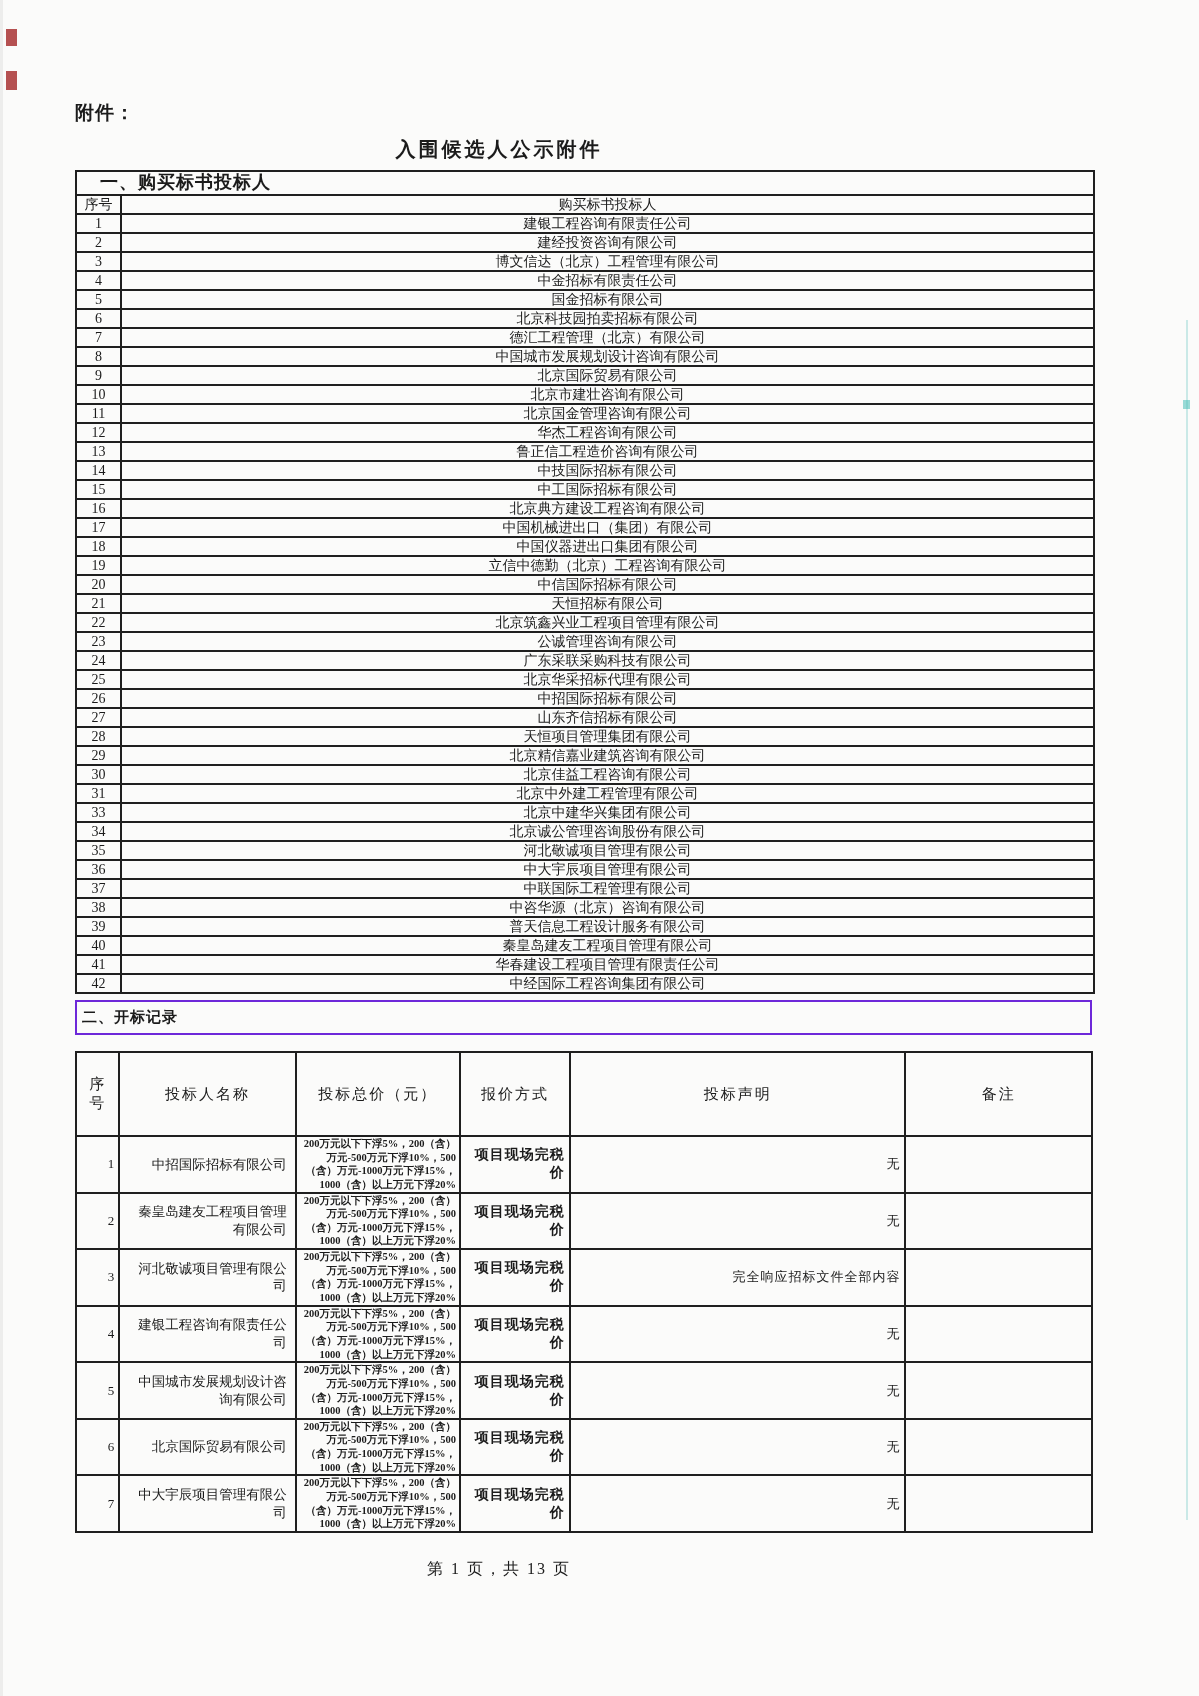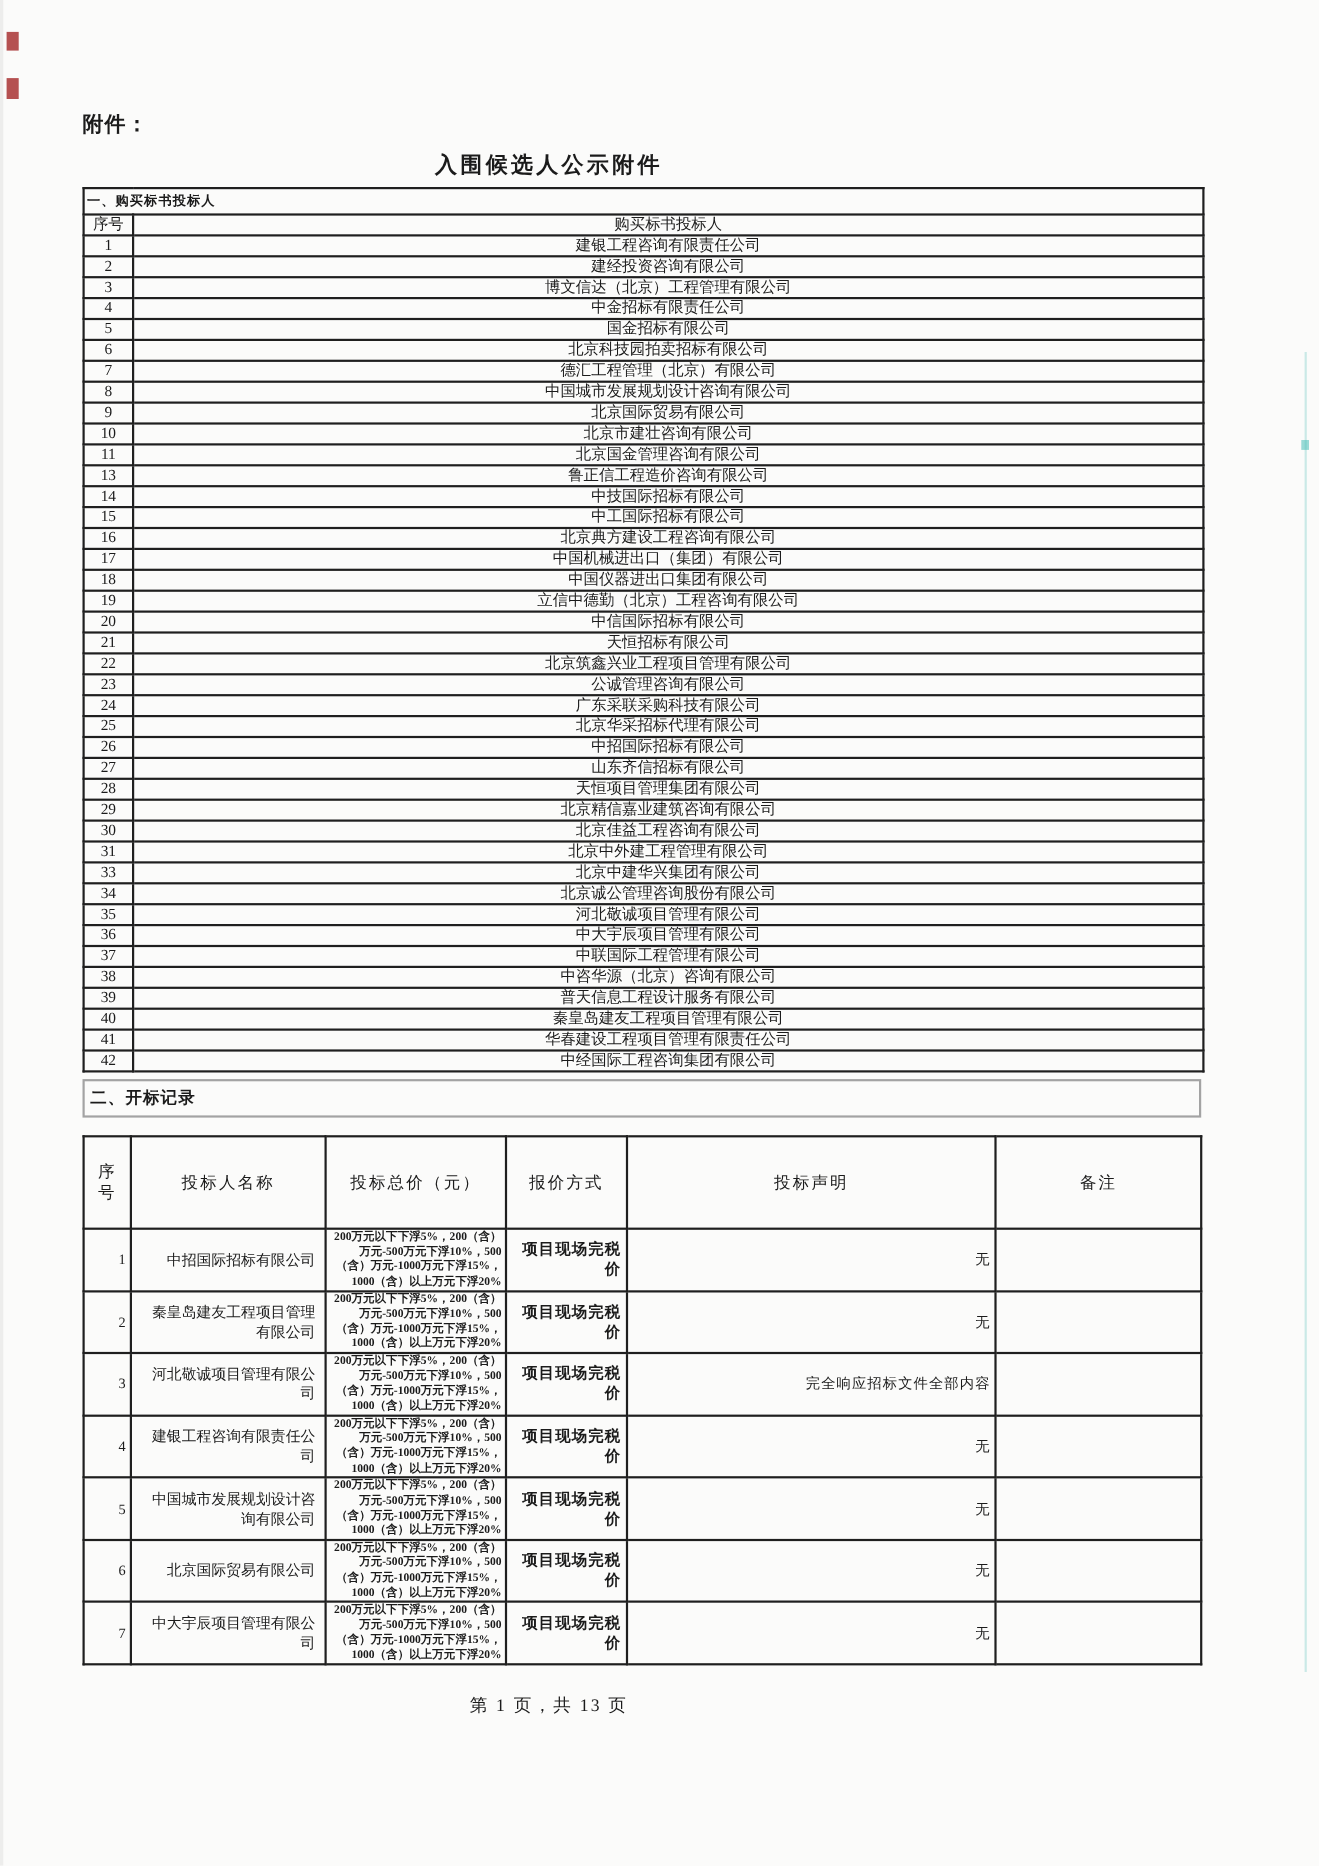--- a/index.html
+++ b/index.html
@@ -23,27 +23,27 @@
   }
   table{border-collapse:collapse;table-layout:fixed;width:1018px;}
   td,th{
     border:2px solid #1f1f1f;
     padding:0 4px;
     overflow:hidden;
   }
   
   .t1 td{height:17px;font-size:14px;text-align:center;line-height:1.1;}
   .t1 .band{
-    text-align:left;font-weight:700;font-size:12px;height:22px;padding-left:2px;
+    text-align:left;font-weight:700;font-size:18px;height:22px;padding-left:23px;
     letter-spacing:1px;
   }
   .t1 .hdr{font-weight:400;}
   
   .band2{
-    width:1008px;border:2px solid #a3a3a3;margin-top:6px;
+    width:1008px;border:2px solid #6d28d9;margin-top:6px;
     font-weight:700;font-size:15px;letter-spacing:1px;
     padding:6px 0 6px 5px;background:transparent;
   }
   
   .t2{margin-top:16px;}
   .t2 th{
     height:82px;font-size:15px;font-weight:400;text-align:center;
     letter-spacing:2px;
   }
   .t2 td{height:53px;text-align:right;vertical-align:middle;}
@@ -142,20 +142,24 @@
           <td>9</td>
           <td>北京国际贸易有限公司</td>
         </tr>
         <tr>
           <td>10</td>
           <td>北京市建壮咨询有限公司</td>
         </tr>
         <tr>
           <td>11</td>
           <td>北京国金管理咨询有限公司</td>
+        </tr>
+        <tr>
+          <td>12</td>
+          <td>华杰工程咨询有限公司</td>
         </tr>
         <tr>
           <td>13</td>
           <td>鲁正信工程造价咨询有限公司</td>
         </tr>
         <tr>
           <td>14</td>
           <td>中技国际招标有限公司</td>
         </tr>
         <tr>

